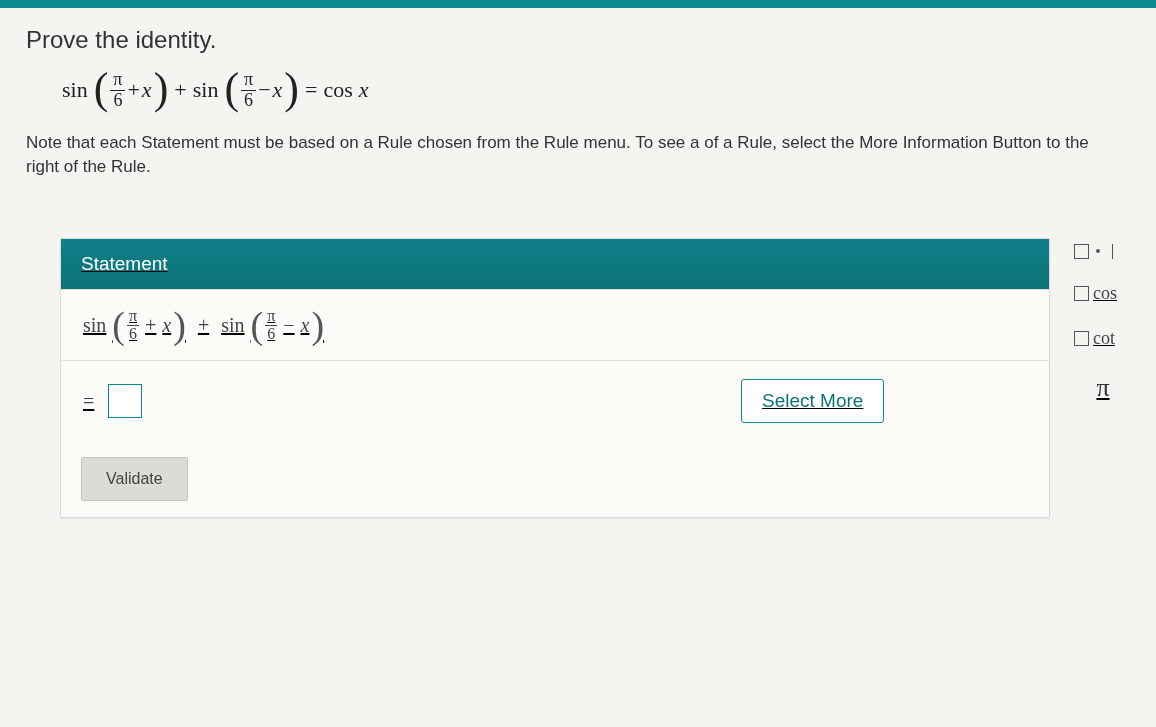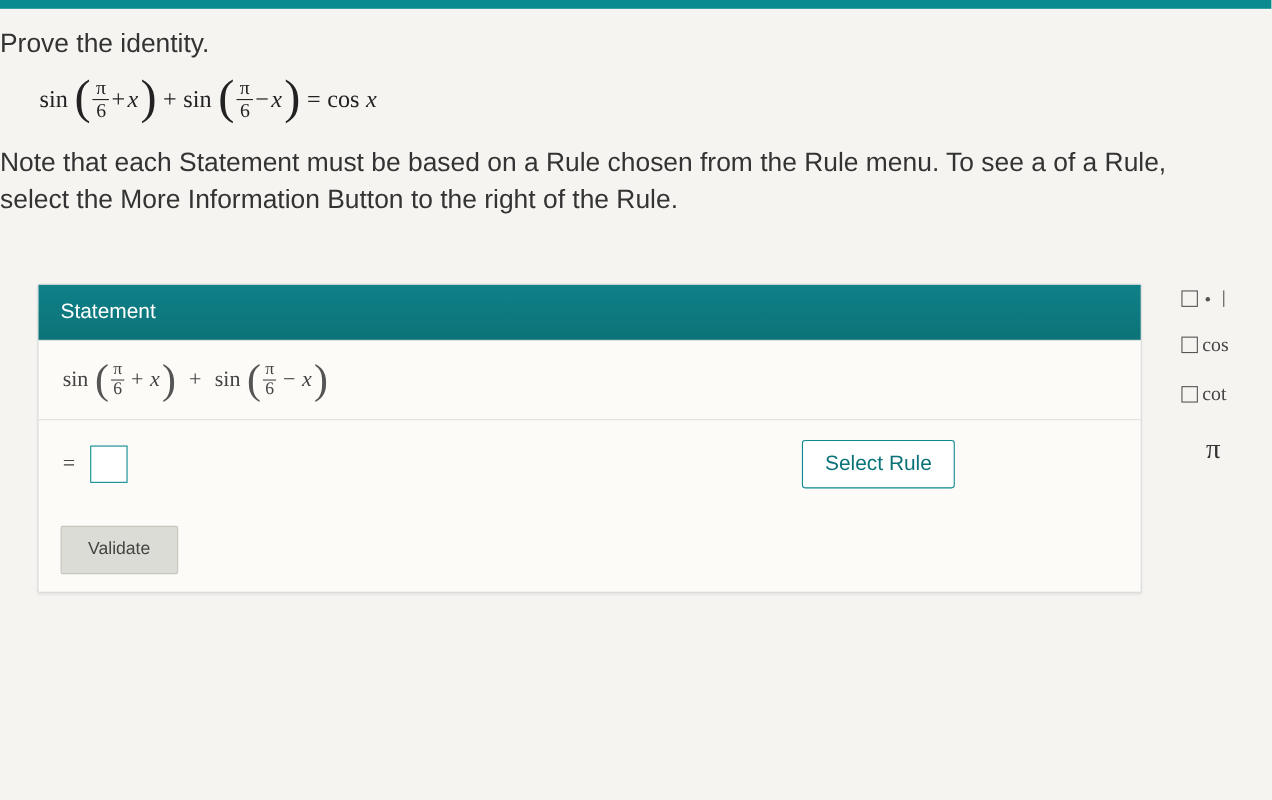--- a/index.html
+++ b/index.html
@@ -10,21 +10,21 @@
     height: 727px;
     overflow: hidden;
     position: relative;
   }
   .top-bar {
     height: 8px;
     background: #0b8a8f;
     width: 100%;
   }
   .content {
-    padding: 18px 24px 0 0;
+    padding: 18px 24px 0 26px;
     border-radius: 12px;
   }
   .prompt-title {
     font-size: 24px;
     color: #333;
     margin-bottom: 16px;
     font-weight: normal;
   }
   .identity {
     margin: 10px 0 20px 36px;
@@ -52,32 +52,33 @@
     flex-direction: column;
     align-items: center;
     vertical-align: middle;
     font-size: 18px;
     line-height: 1.1;
   }
   .frac .num { border-bottom: 1.2px solid #222; padding: 0 3px; }
   .frac .den { padding: 0 3px; }
   .ital { font-style: italic; }
   .note {
-    font-size: 24px;
+    font-size: 17px;
     color: #333;
     line-height: 1.45;
     margin-top: 6px;
     padding-right: 10px;
   }
   .proof-area {
     margin-top: 58px;
     display: flex;
     align-items: flex-start;
-    gap: 36px;
+    gap: 24px;
     padding-left: 34px;
+    text-decoration: underline;
   }
   .proof-table {
     flex: 1;
     border: 1px solid #d8dcdc;
     border-radius: 2px;
     background: #fcfbf7;
     box-shadow: 0 1px 2px rgba(0,0,0,0.06);
   }
   .table-header {
     background: #0b7a7f;
@@ -267,21 +268,21 @@
         </div>
         <div class="cell-rule"></div>
       </div>
 
       <div class="row eq-row">
         <div class="cell-statement">
           <span style="margin-right:8px">=</span>
           <span class="input-box"></span>
         </div>
         <div class="cell-rule">
-          <button class="select-rule-btn">Select Rule</button>
+          <button class="select-rule-btn">Select More</button>
         </div>
       </div>
 
       <div class="validate-row">
         <button class="validate-btn">Validate</button>
       </div>
     </div>
 
     <div class="side-panel">
       <div class="side-item">

